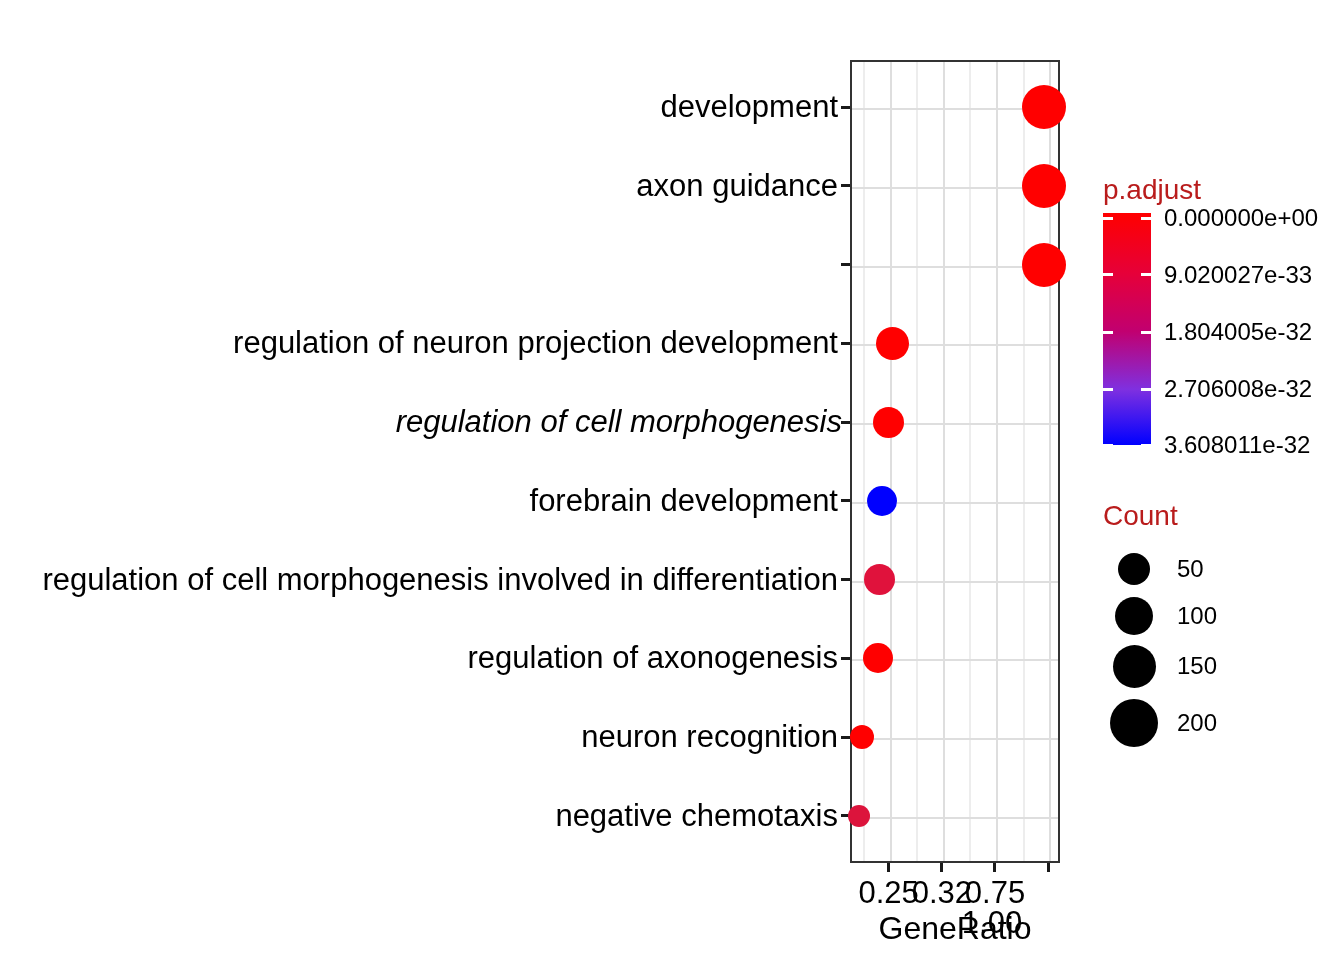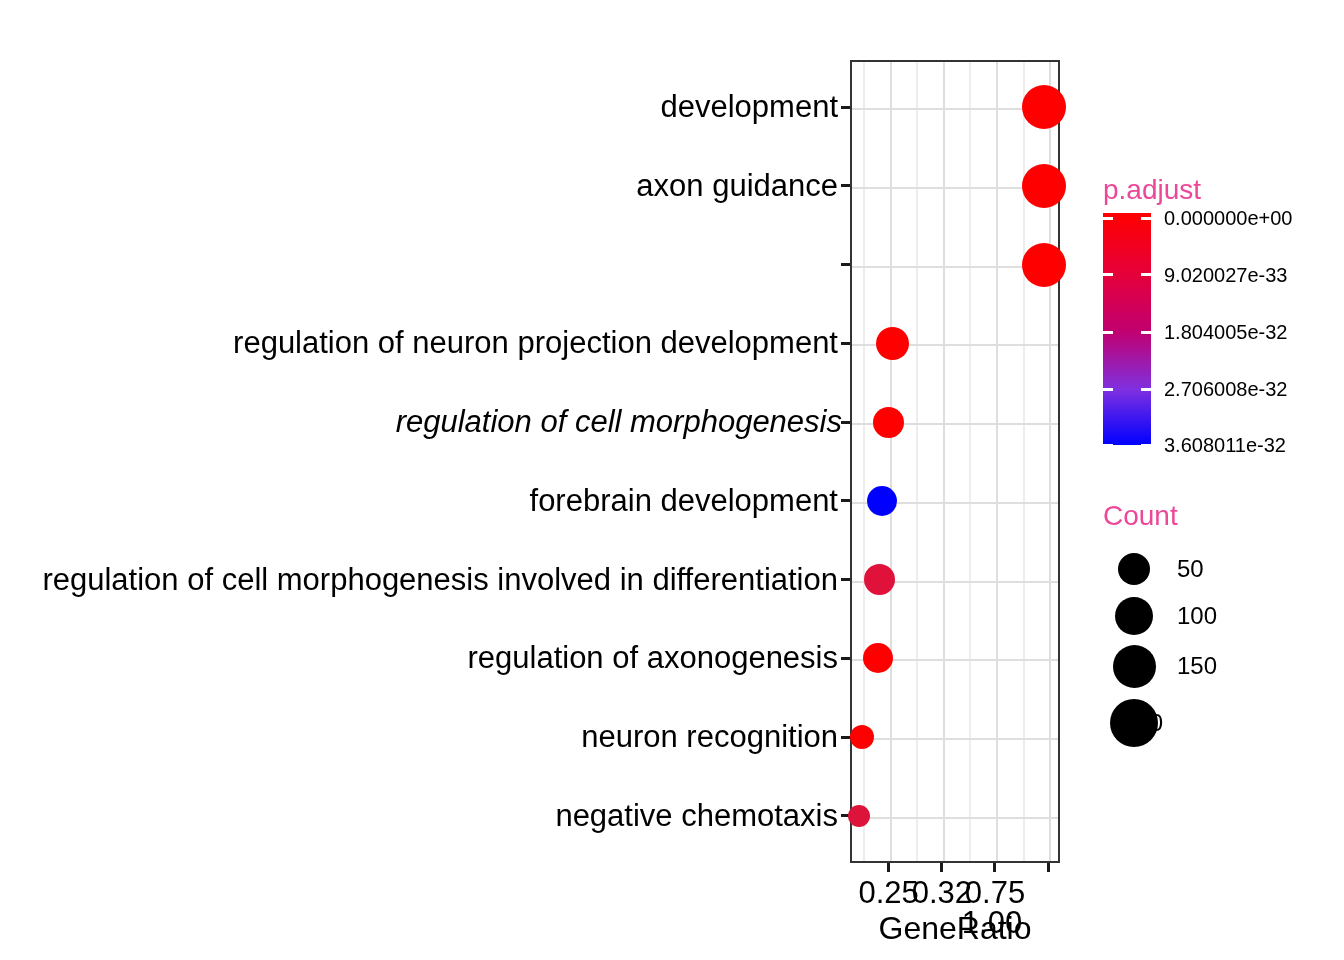--- a/index.html
+++ b/index.html
@@ -21,26 +21,26 @@
     position:absolute;white-space:nowrap;text-align:right;
     font-size:31px;line-height:36px;color:#000;
   }
   .x-tick-label{
     position:absolute;transform:translateX(-50%);
     font-size:31px;line-height:34px;color:#000;white-space:nowrap;
   }
   .axis-title{
     position:absolute;text-align:center;font-size:32px;color:#000;
   }
-  .legend-title{position:absolute;font-size:28px;color:#ec4899;white-space:nowrap;}
+  .legend-title{position:absolute;font-size:28px;color:#b91c1c;white-space:nowrap;}
   .colorbar{position:absolute;}
   .colorbar-tick{position:absolute;height:3px;background:#ffffff;z-index:2;}
   .colorbar-label{
     position:absolute;transform:translateY(-50%);
-    font-size:20px;color:#000;white-space:nowrap;
+    font-size:24px;color:#000;white-space:nowrap;
   }
   .size-circle{position:absolute;border-radius:50%;background:#000;}
   .size-label{
     position:absolute;transform:translateY(-50%);
     font-size:24px;color:#000;white-space:nowrap;
   }
 </style>
 </head>
 <body>
 
@@ -123,14 +123,14 @@
     <div class="colorbar-tick" style="left: 1103px; top: 443.5px; width: 10px;"></div>
     <div class="colorbar-tick" style="left: 1141px; top: 443.5px; width: 10px;"></div>
     <div class="colorbar-label" style="left: 1164px; top: 445px;">3.608011e-32</div>
     <div class="size-circle" style="width: 32px; height: 32px; left: 1118px; top: 553px;"></div>
     <div class="size-label" style="left: 1177px; top: 569px;">50</div>
     <div class="size-circle" style="width: 38px; height: 38px; left: 1115px; top: 597px;"></div>
     <div class="size-label" style="left: 1177px; top: 616px;">100</div>
     <div class="size-circle" style="width: 43px; height: 43px; left: 1112.5px; top: 644.5px;"></div>
     <div class="size-label" style="left: 1177px; top: 666px;">150</div>
     <div class="size-circle" style="width: 48px; height: 48px; left: 1110px; top: 699px;"></div>
-    <div class="size-label" style="left: 1123px; top: 723px;">200</div>
+    <div class="size-label" style="left: 1177px; top: 723px;">200</div>
   </div>
 
 </body></html>

